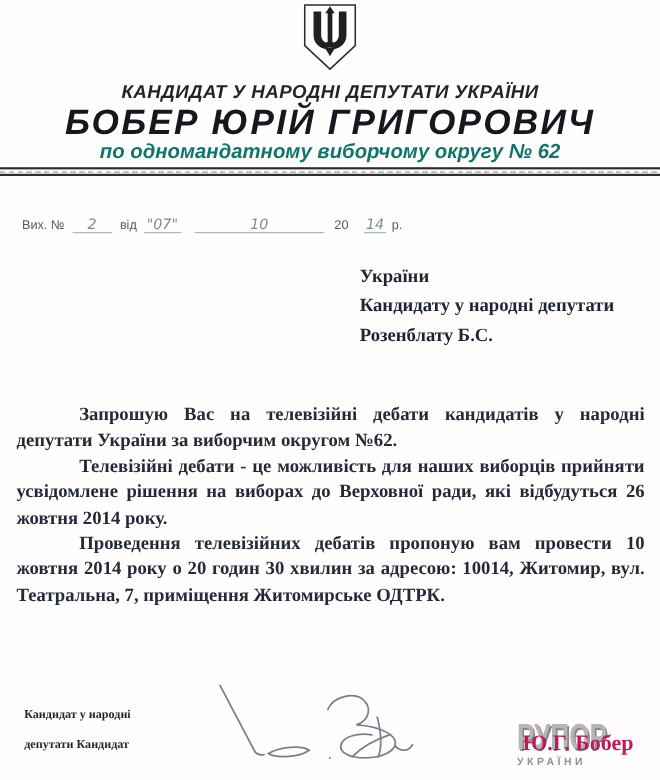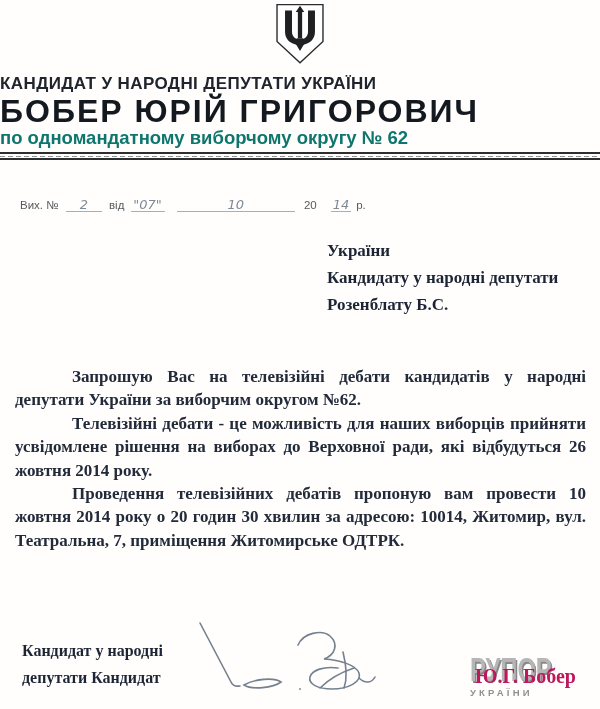--- a/index.html
+++ b/index.html
@@ -3,21 +3,21 @@
 <meta charset="utf-8">
 <style>
   * { margin:0; padding:0; box-sizing:border-box; }
   html,body { background:#ffffff; }
   .page {
     position:relative; width:600px; height:709px;
     background:#fffefd; overflow:hidden;
     font-family:"Liberation Serif", serif;
   }
   
-  .letterhead { padding-top:3px; }
+  .letterhead { text-align:center; padding-top:3px;font-style:italic; }
   .emblem { display:block; margin:0 auto; width:58px; height:62px; }
   .lh-line1 {
     margin-top:9px;
     font-family:"Liberation Sans", sans-serif; font-weight:bold;
     font-size:17px; letter-spacing:0.4px; color:#20252d;
   }
   .lh-name {
     margin-top:1px;
     font-family:"Liberation Sans", sans-serif; font-weight:bold;
     font-size:32px; line-height:33px; letter-spacing:2px; color:#14181f;
@@ -63,21 +63,21 @@
   
   .body-text {
     position:absolute; left:15px; top:365px; width:571px;
     font-weight:bold; font-size:17px; line-height:23.4px;
     color:#232b3a; text-align:justify;
   }
   .body-text p { text-indent:57px; }
   
   .sig-role {
     position:absolute; left:22px; top:637px;
-    font-weight:bold; font-size:16px; line-height:27px; color:#1d2535;
+    font-weight:bold; font-size:11px; line-height:27px; color:#1d2535;
   }
   .sig-svg { position:absolute; left:160px; top:600px; }
   .watermark { position:absolute; left:470px; top:654px; z-index:1; }
   .wm-main {
     font-family:"Liberation Sans", sans-serif; font-weight:bold;
     font-size:33px; line-height:31px; color:#b6b6b6;
     letter-spacing:0px; text-shadow:2px 2px 0 #898989;
     transform:scaleX(0.72); transform-origin:left top; white-space:nowrap;
   }
   .wm-sub {

